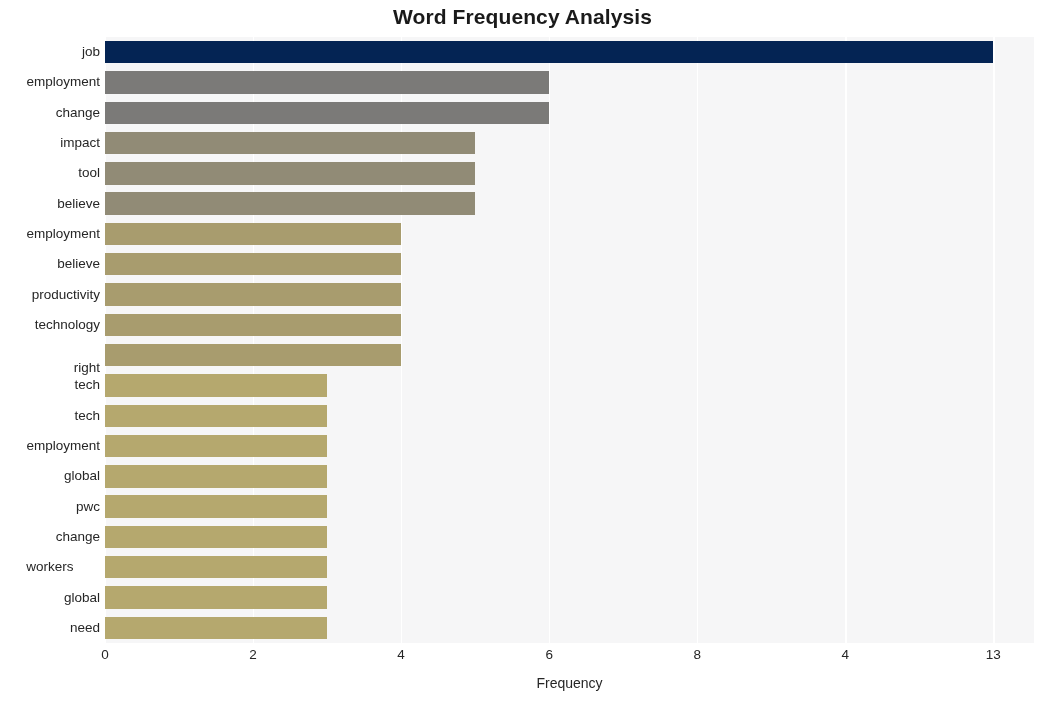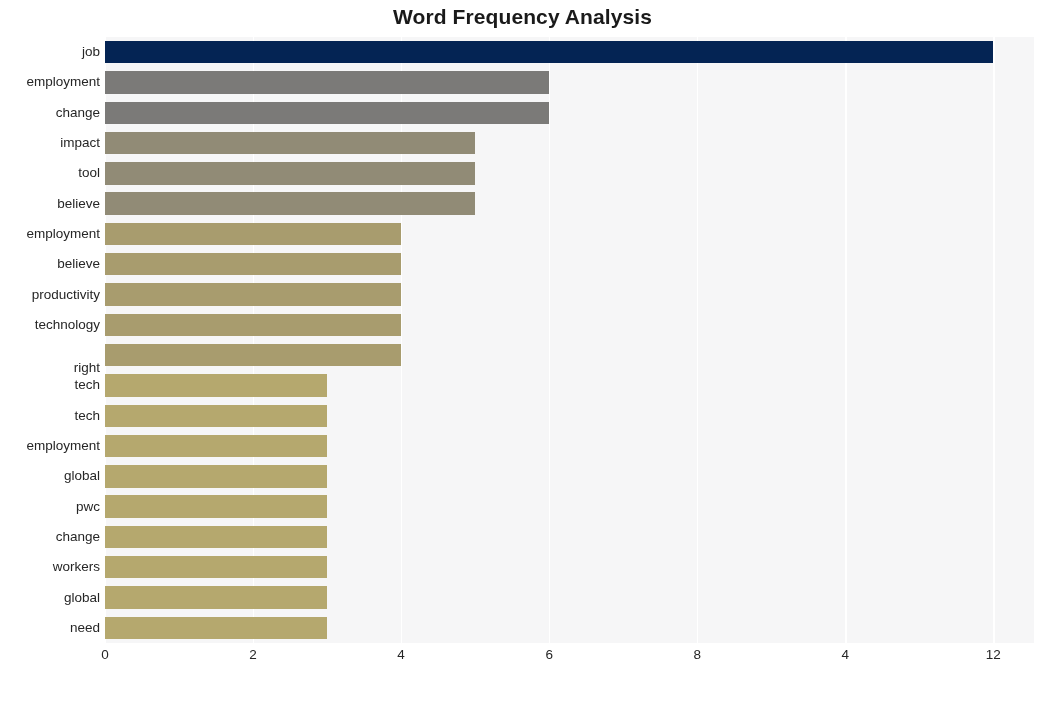--- a/index.html
+++ b/index.html
@@ -214,29 +214,30 @@
       <div class="y-tick-label" style="top: 220.25px;">believe</div>
       <div class="y-tick-label" style="top: 250.55px;">productivity</div>
       <div class="y-tick-label" style="top: 280.85px;">technology</div>
       <div class="y-tick-label" style="top: 324px; margin-left: 17px;">right</div>
       <div class="y-tick-label" style="top: 341.45px;">tech</div>
       <div class="y-tick-label" style="top: 371.75px;">tech</div>
       <div class="y-tick-label" style="top: 402.05px;">employment</div>
       <div class="y-tick-label" style="top: 432.35px;">global</div>
       <div class="y-tick-label" style="top: 462.65px; margin-left: 40px;">pwc</div>
       <div class="y-tick-label" style="top: 492.95px;">change</div>
-      <div class="y-tick-label" style="top: 523.25px;">workers</div>
+      <div class="y-tick-label" style="top: 523.25px; text-align: center;">workers</div>
       <div class="y-tick-label" style="top: 553.55px;">global</div>
       <div class="y-tick-label" style="top: 583.85px;">need</div>
     </div>
 
   <div id="x-axis-labels">
       <div class="x-tick-label" style="left: 105px;">0</div>
       <div class="x-tick-label" style="left: 253.048px;">2</div>
       <div class="x-tick-label" style="left: 401.096px;">4</div>
       <div class="x-tick-label" style="left: 549.143px;">6</div>
       <div class="x-tick-label" style="left: 697.191px;">8</div>
       <div class="x-tick-label" style="left: 845.239px;">4</div>
-      <div class="x-tick-label" style="left: 993.287px;">12</div>
+      <div class="x-tick-label" style="left: 993.287px;">13</div>
     </div>
 
+  <div id="x-axis-title">Frequency</div>
 
 </div>
 
 </body></html>

